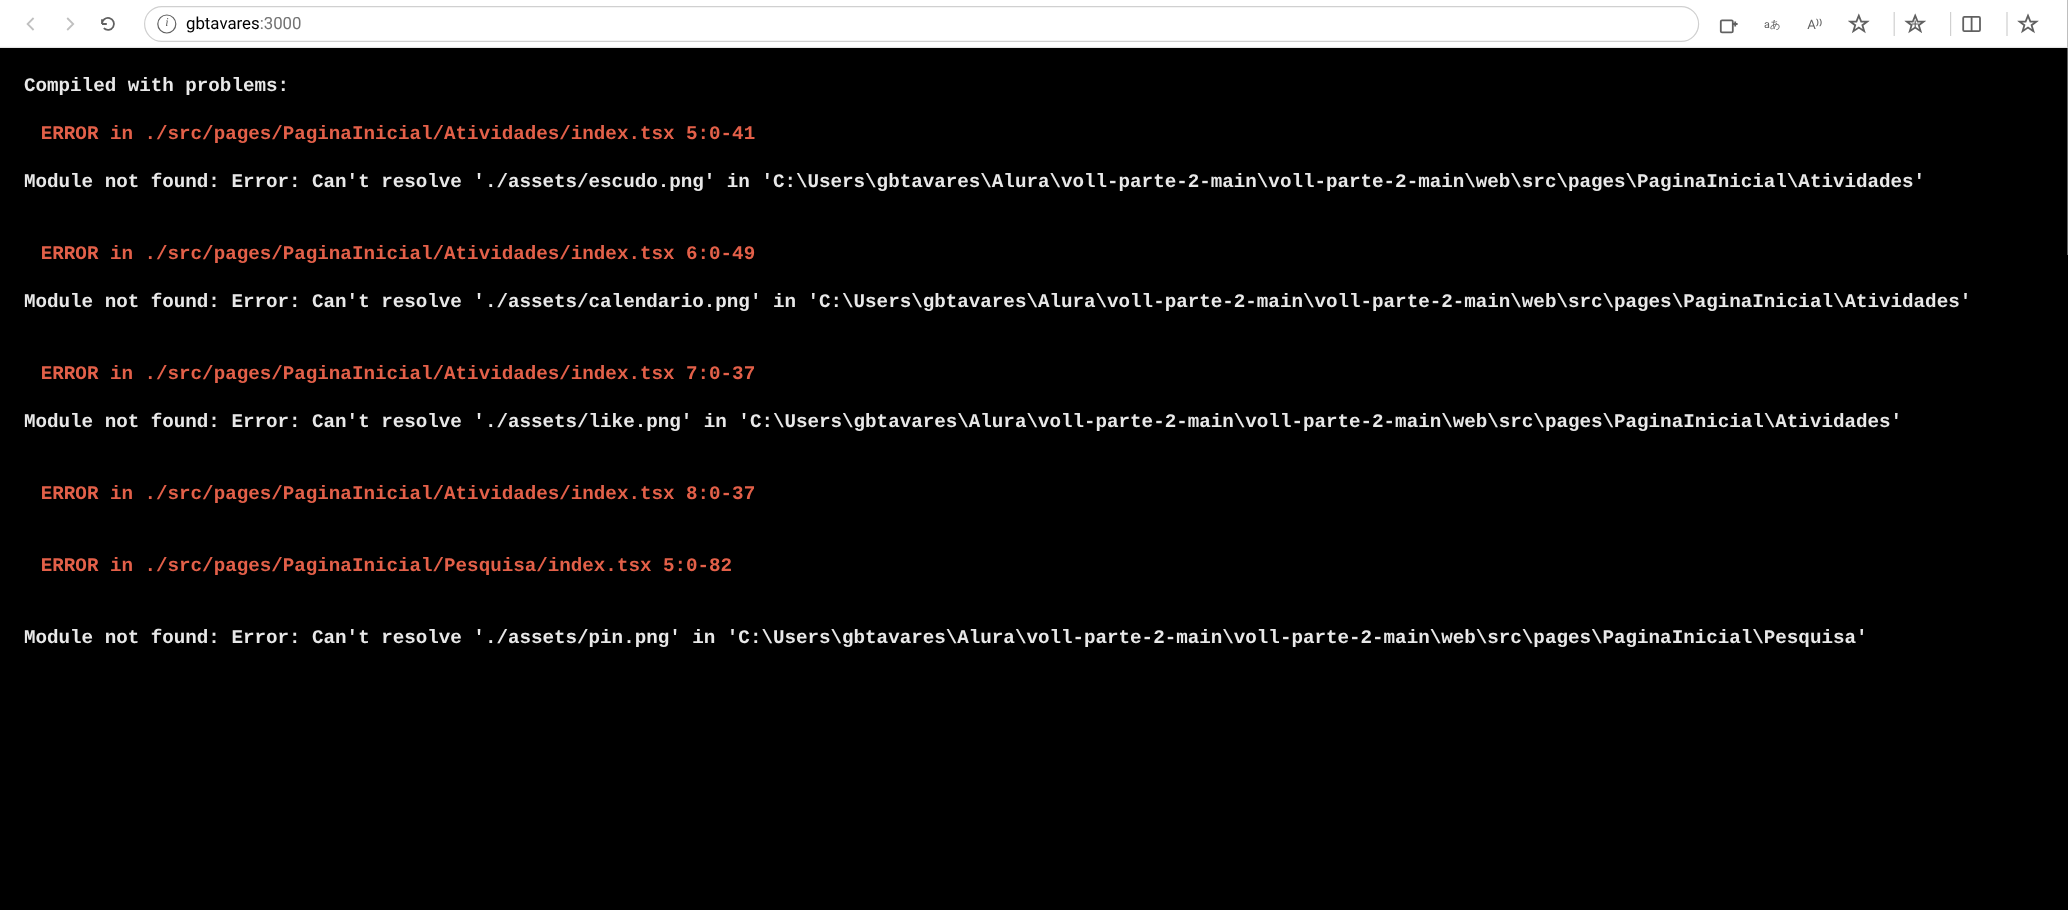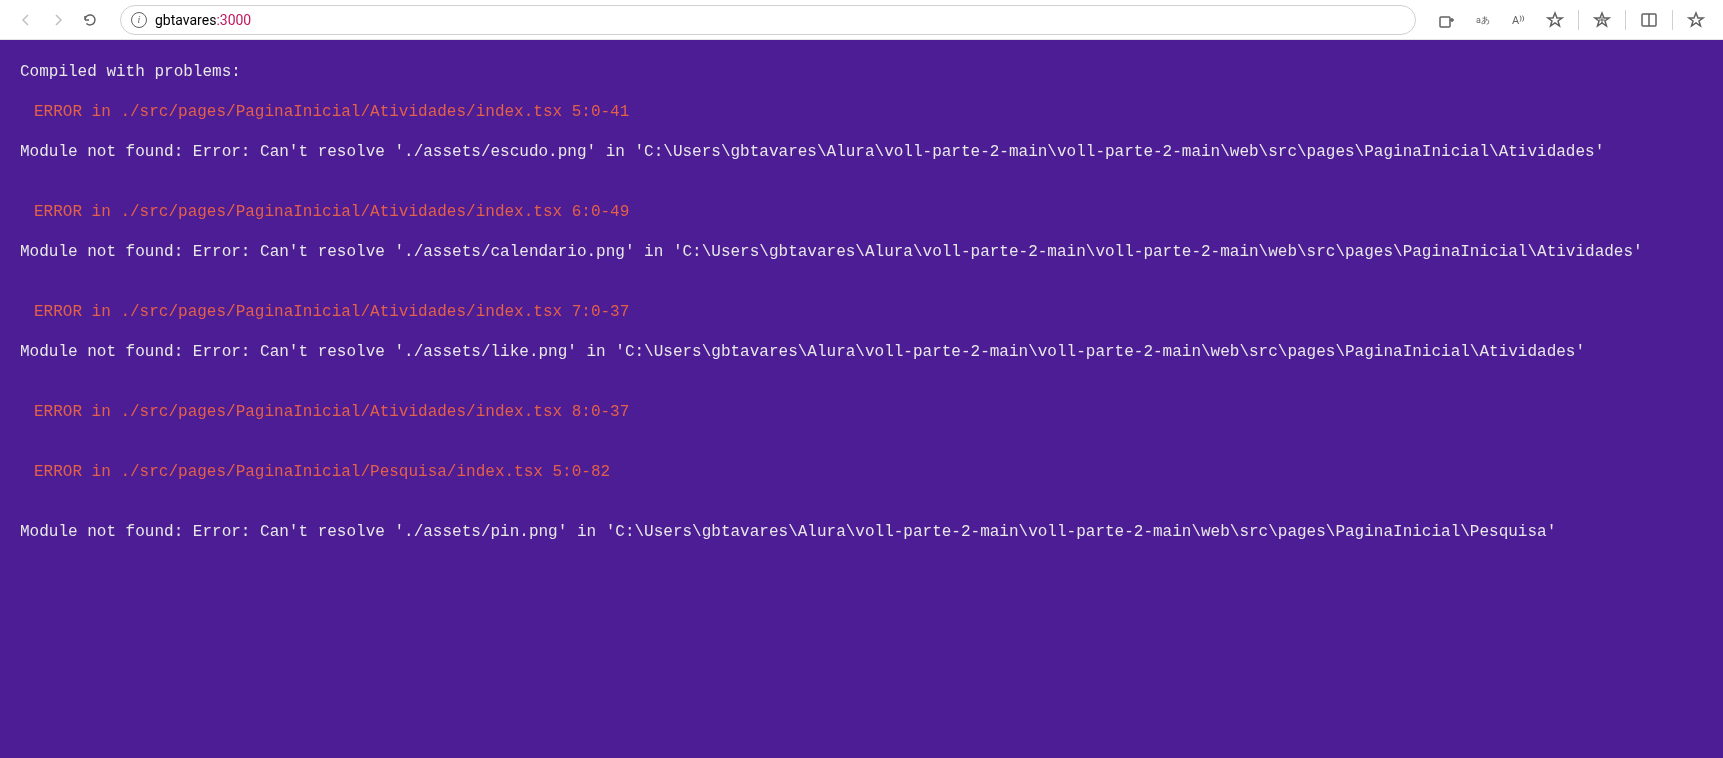--- a/index.html
+++ b/index.html
@@ -67,51 +67,51 @@
       font-style: italic;
     }
     .url-text {
       font-size: 14px;
       color: #000;
     }
     .url-host {
       color: #000;
     }
     .url-port {
-      color: #be185d;
+      color: #737373;
     }
     .toolbar-right {
       display: flex;
       align-items: center;
       gap: 6px;
     }
     .toolbar-icon {
       width: 30px;
       height: 30px;
       display: flex;
       align-items: center;
-      justify-content: center;
       color: #616161;
       border-radius: 4px;
     }
     .toolbar-divider {
       width: 1px;
       height: 20px;
       background: #d0d0d0;
       margin: 0 2px;
     }
     .error-page {
-      background: #4c1d95;
+      background: #000000;
       height: calc(758px - 40px);
       padding: 20px;
       font-family: Consolas, "Courier New", monospace;
       font-size: 16px;
       line-height: 1.5;
       color: #e8e8e8;
       overflow-y: auto;
+      font-weight: bold;
     }
     .compiled-header {
       color: #e8e8e8;
       margin-bottom: 16px;
     }
     .error-block {
       margin-bottom: 36px;
     }
     .error-title {
       color: #e36049;

